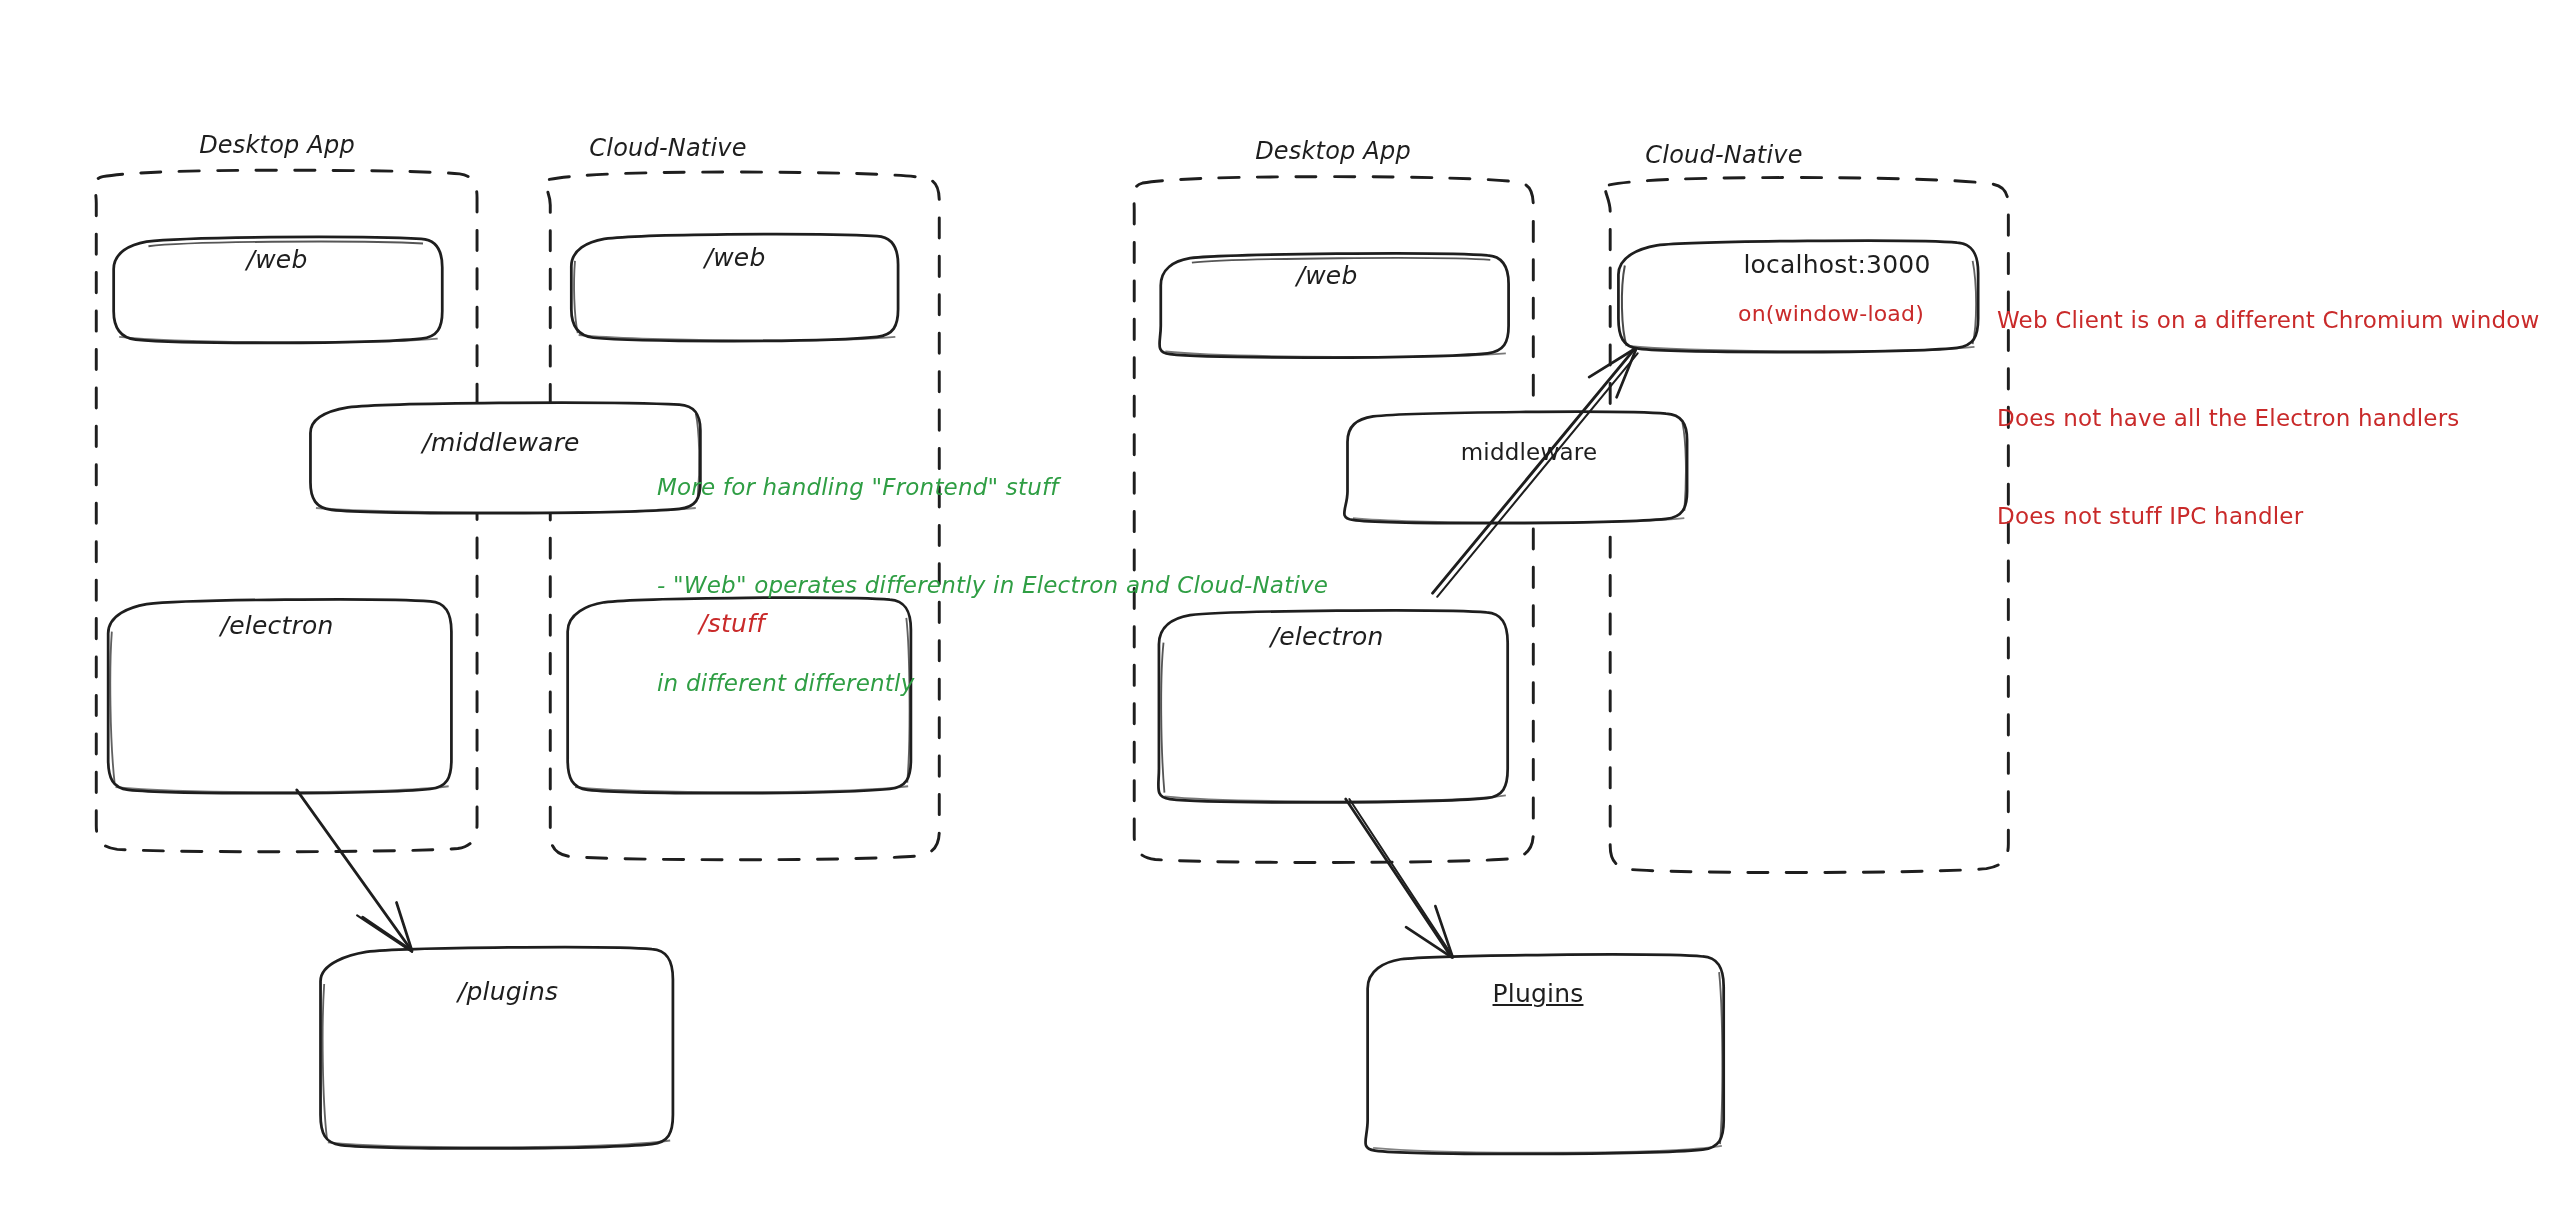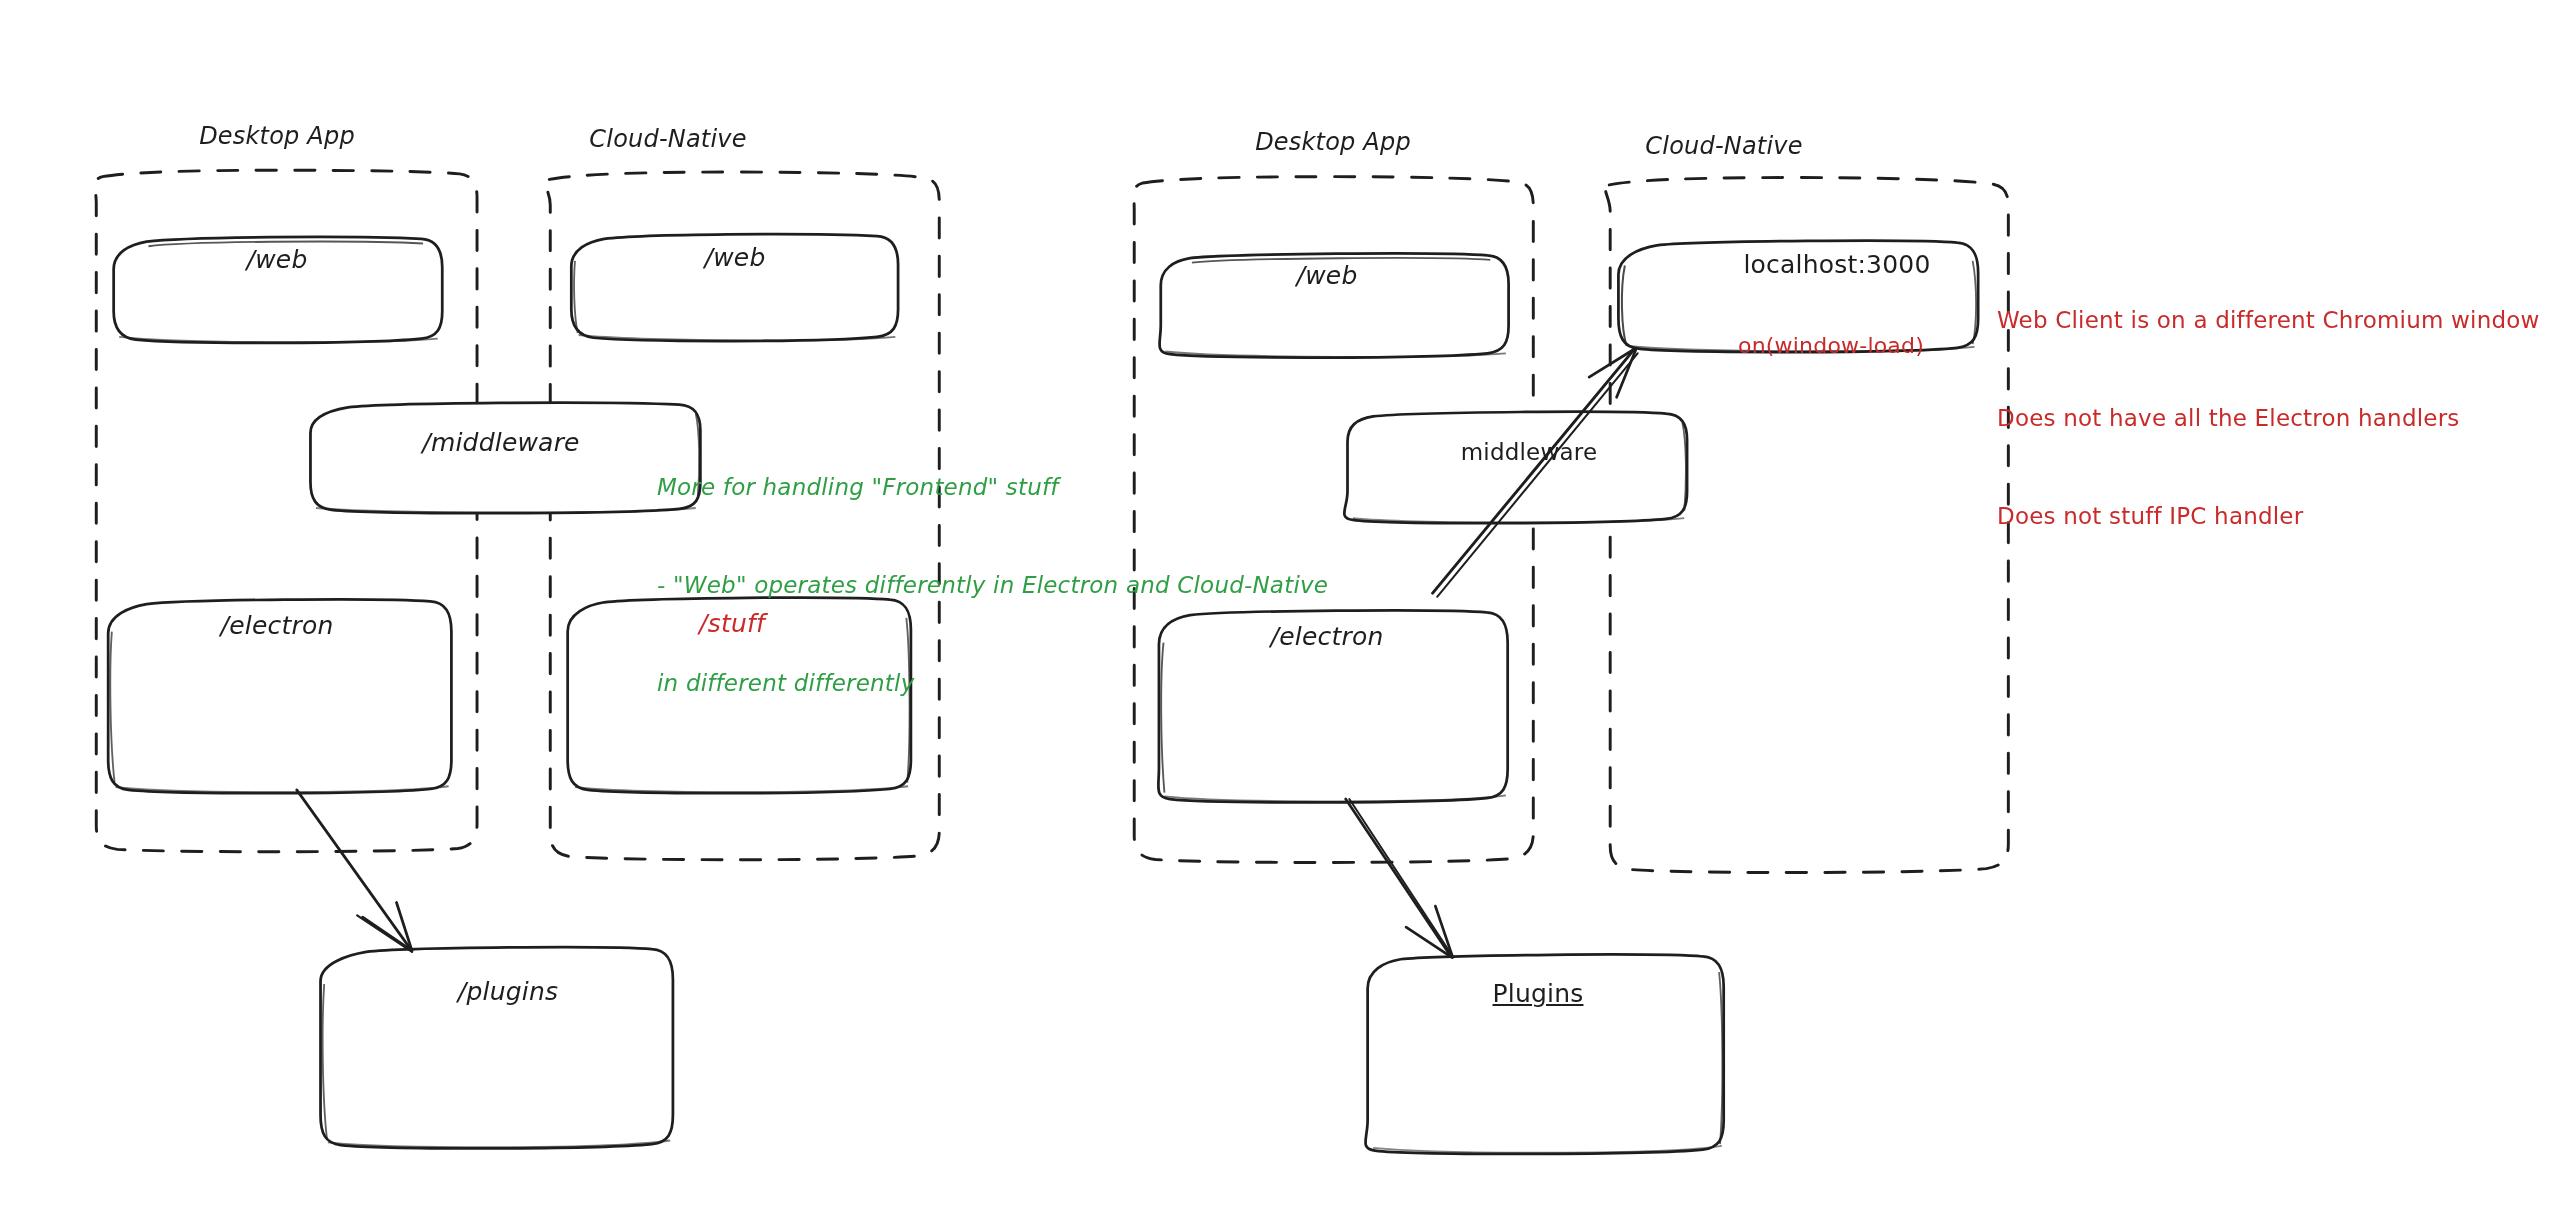--- a/index.html
+++ b/index.html
@@ -28,20 +28,21 @@
     white-space: pre;
     font-family: "DejaVu Sans", sans-serif;
     color: #1e1e1e;
     line-height: 1.28;
     letter-spacing: 0.2px;
   }
   .group-title {
     font-size: 24px;
     transform: translateX(-50%);
     font-style: italic;
+    margin-top: 9px;
   }
   .node-label {
     font-size: 25px;
     transform: translateX(-50%);
     font-style: italic;
   }
   .node-label.sans {
     font-style: normal;
   }
   .red {
@@ -253,21 +254,21 @@
   </div>
 
   <div class="lbl group-title" style="left:1333px; top:127px;">Desktop App</div>
 
   <div class="lbl group-title" style="left:1724px; top:131px;">Cloud-Native</div>
 
   <div class="lbl node-label" style="left:1327px; top:260px;">/web</div>
 
   <div class="lbl node-label sans" style="left:1792px; top:249px;margin-left:45px;">localhost:3000</div>
 
-  <div class="lbl sub-label red" style="left:1831px; top:300px; font-size:22px;margin-top:32px;">on(window-load)</div>
+  <div class="lbl sub-label red" style="left:1831px; top:300px; font-size:22px;">on(window-load)</div>
 
   <div class="lbl node-label sans" style="left:1529px; top:438px; font-size:23px;">middleware</div>
 
   <div class="lbl node-label" style="left:1327px; top:621px;">/electron</div>
 
   <div class="lbl node-label sans" style="left:1538px; top:978px;text-decoration:underline;">Plugins</div>
 
   <div class="lbl note red-note" style="left:1997px; top:239px;">
     <div>Web Client is on a different Chromium window</div>
     <div>Does not have all the Electron handlers</div>

